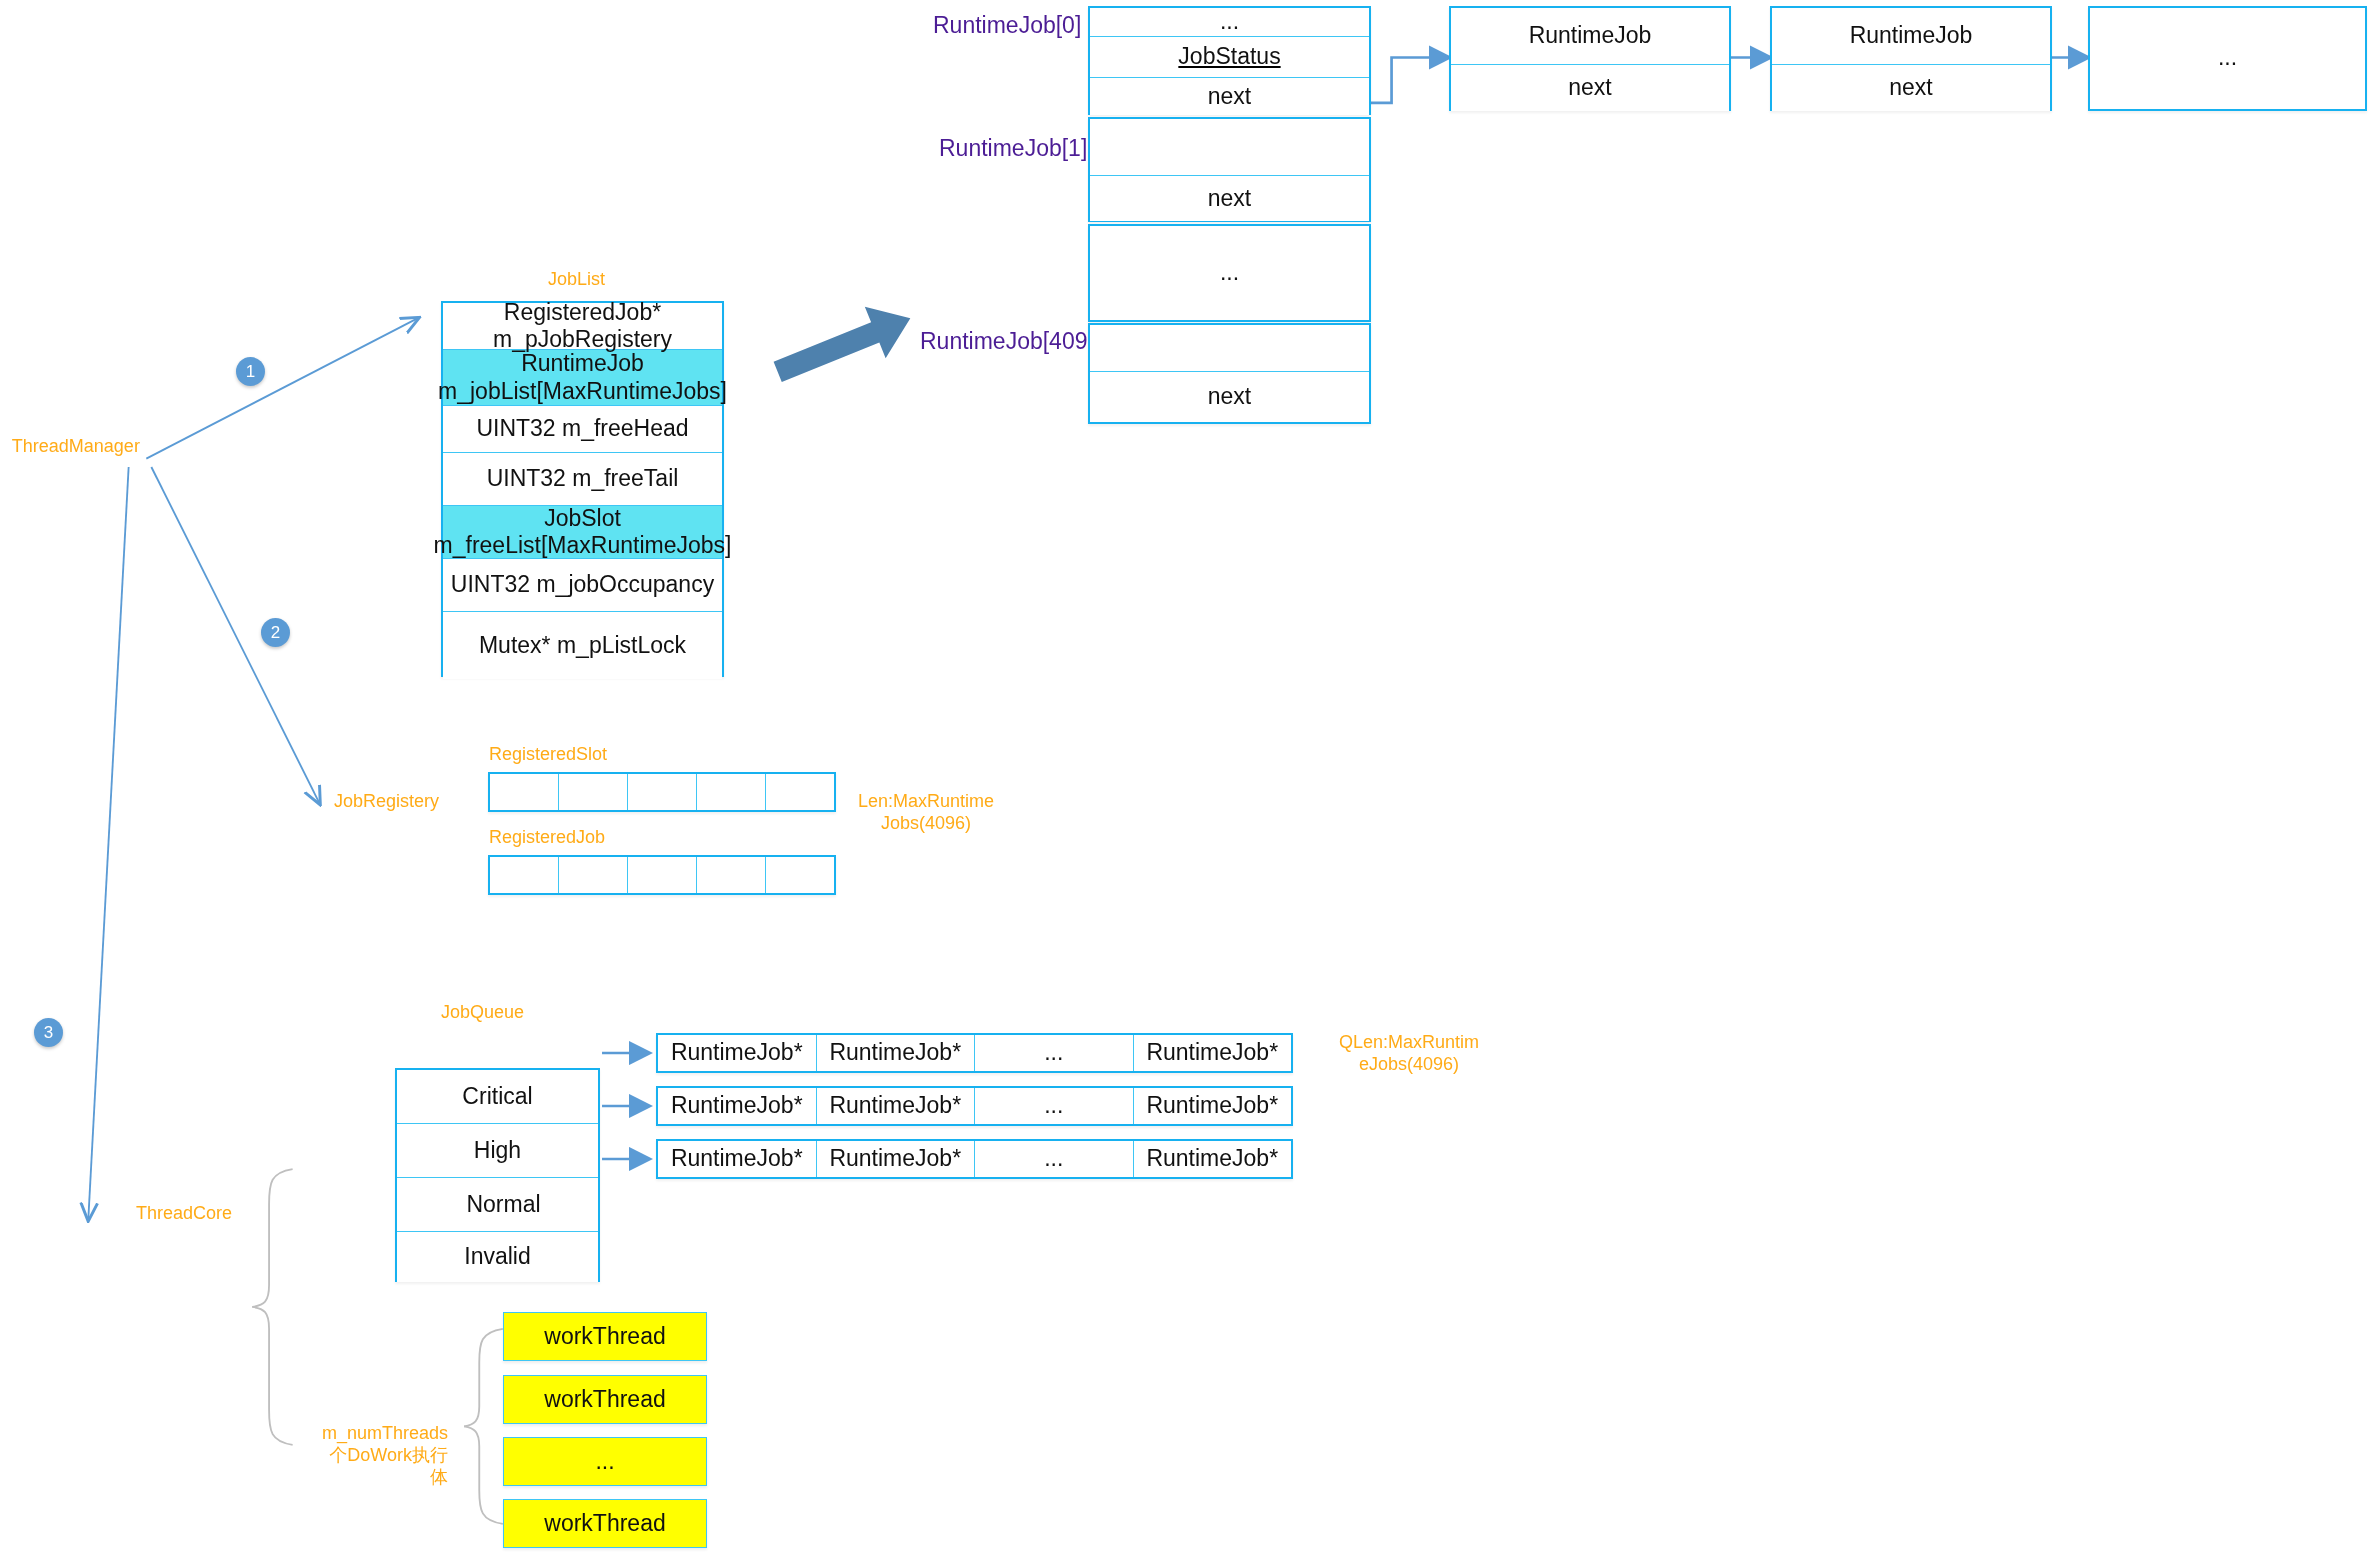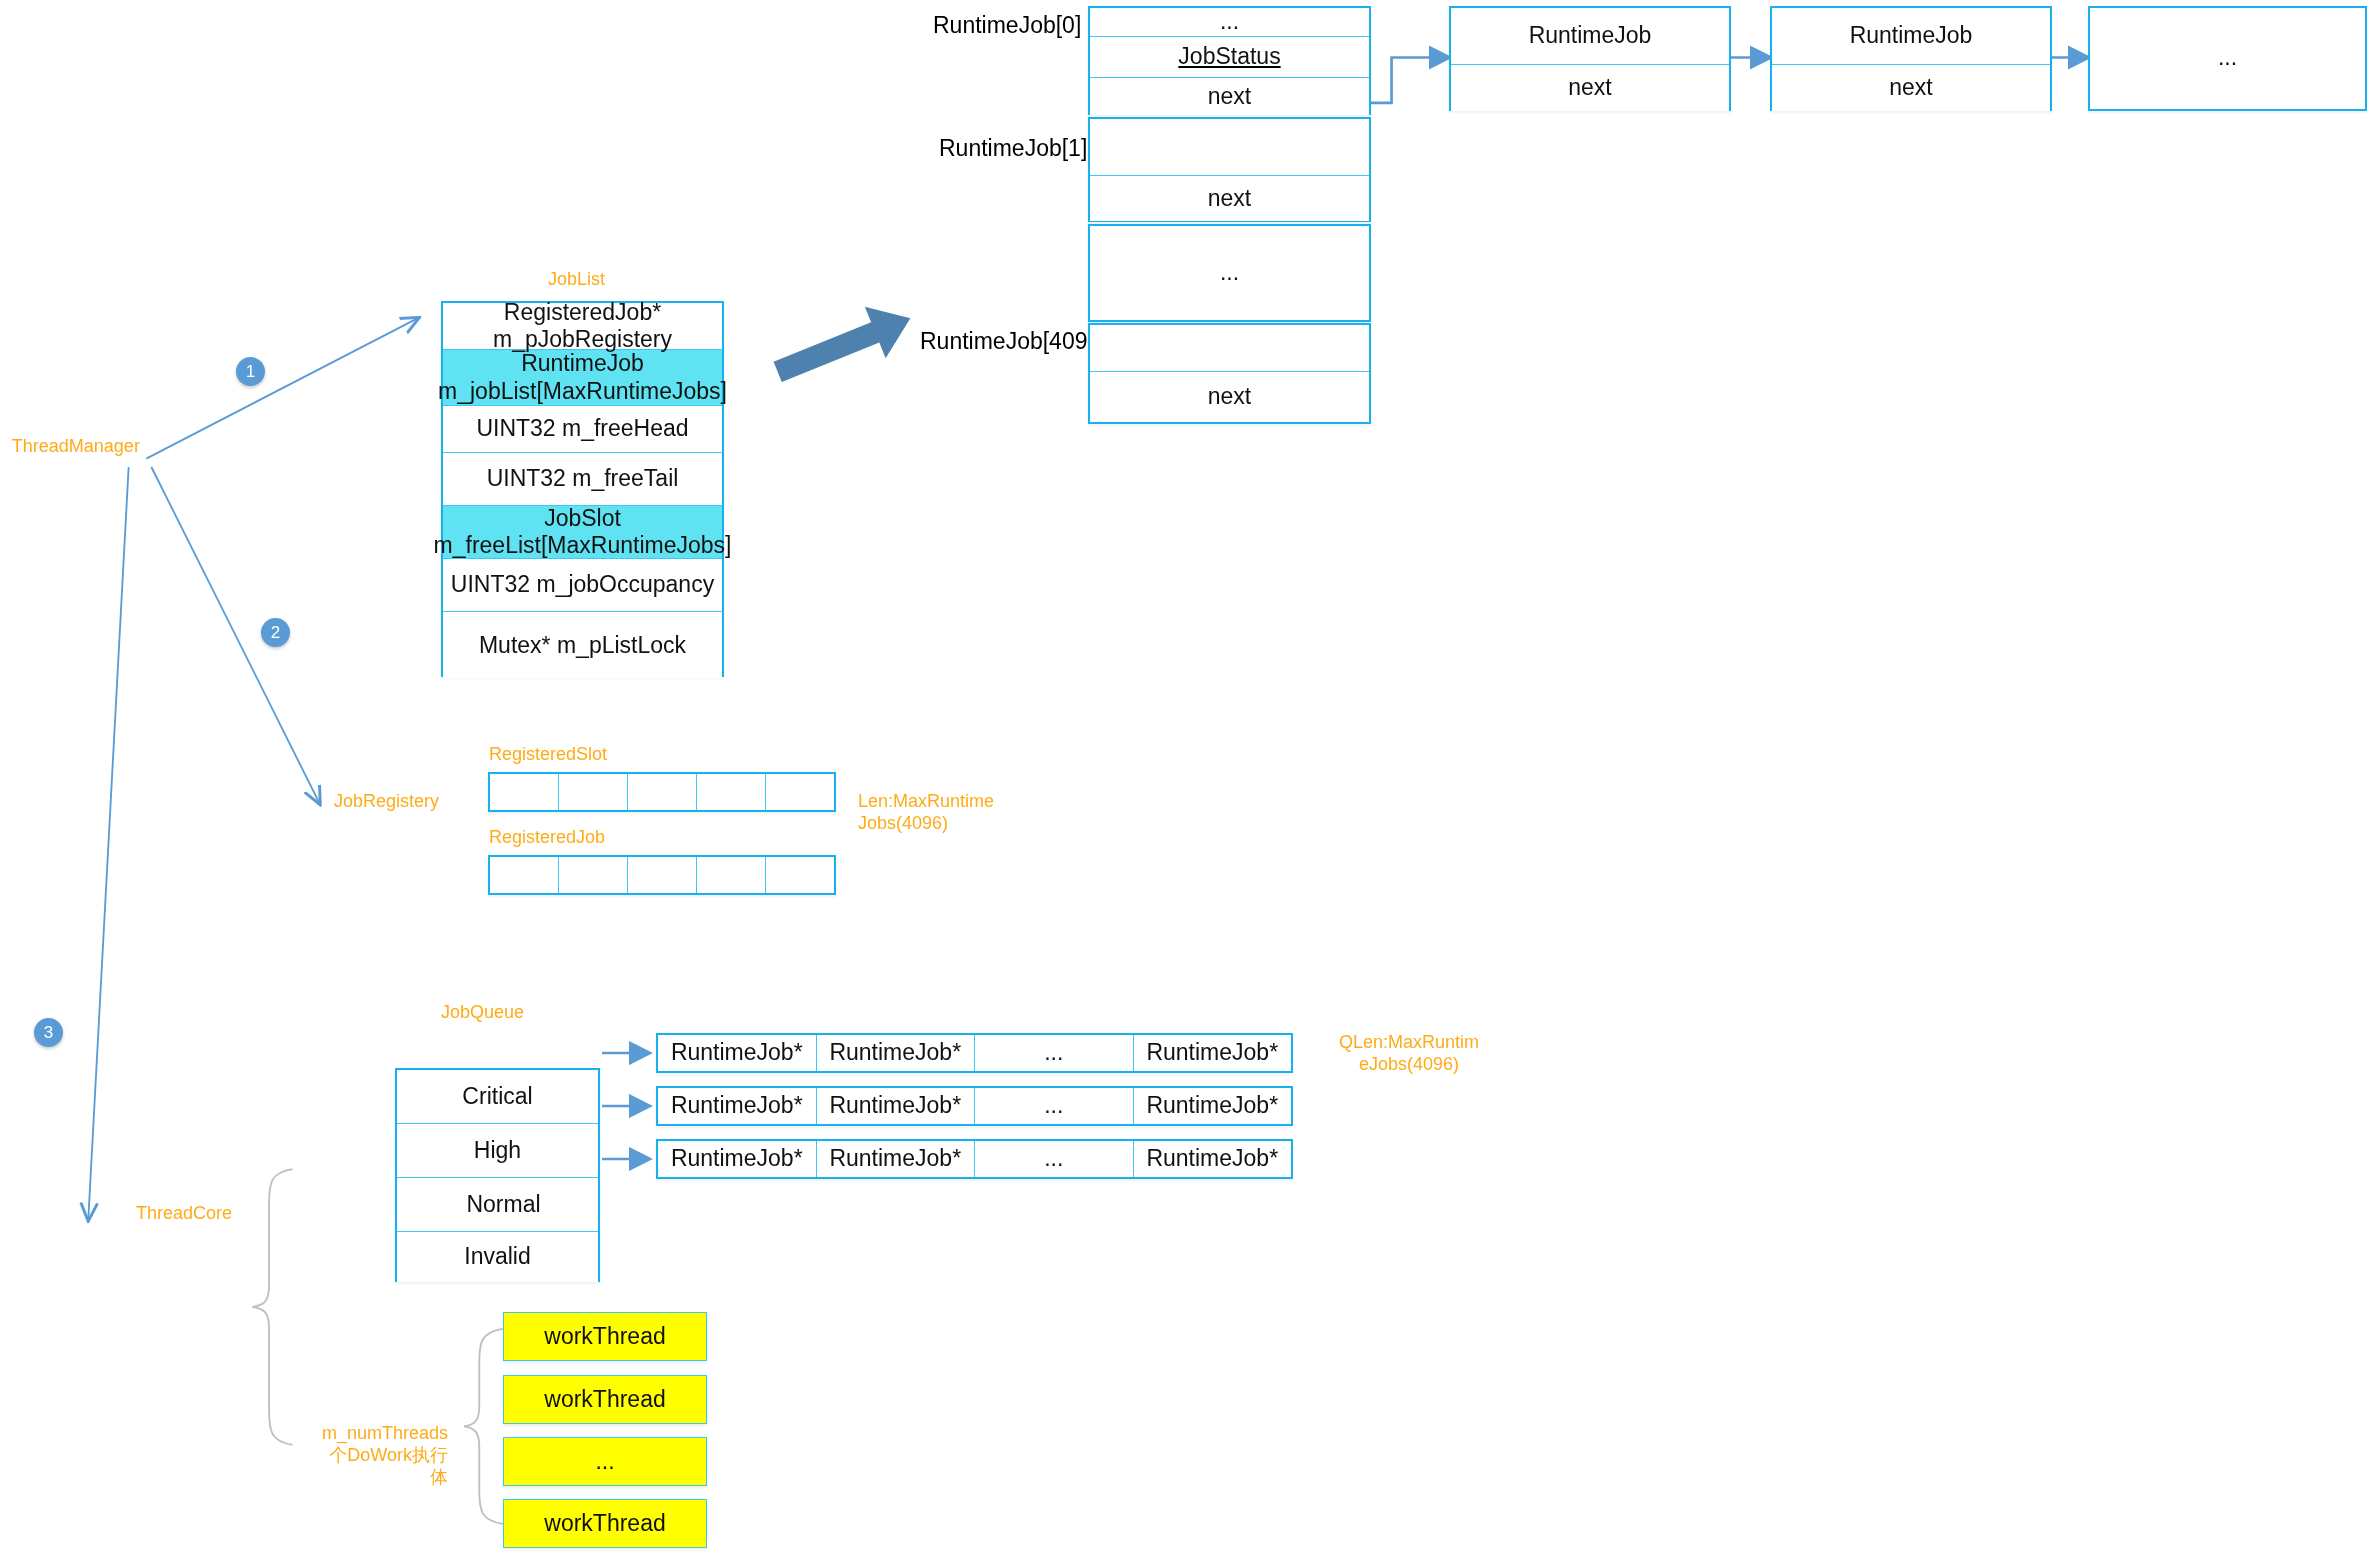--- a/index.html
+++ b/index.html
@@ -9,21 +9,21 @@
     -webkit-font-smoothing:antialiased;
   }
   .stage{position:absolute;left:0;top:0;width:2377px;height:1557px;}
   .abs{position:absolute;box-sizing:border-box;}
 
   
   .lbl-orange{
     color:#FFAB17;font-size:18px;line-height:1.22;white-space:pre-line;
     text-shadow:0 0.8px 0.8px rgba(255,255,255,.65);
   }
-  .lbl-dark{color:#000000;font-size:23px;line-height:1.2;}
+  .lbl-dark{color:#4c1d95;font-size:23px;line-height:1.2;}
   .cell-txt{
     display:flex;align-items:center;justify-content:center;
     width:100%;height:100%;color:#111;font-size:23px;text-align:center;
     line-height:1.18;white-space:pre-line;
   }
 
   
   .box-outer{border:2.5px solid #17B1F0;background:#ffffff;box-shadow:0 1.7px 2.5px rgba(0,0,0,.06);}
   .box-row{border-bottom:1.7px solid #3EC6F5;background:#ffffff;}
   .box-row:last-child{border-bottom:none;}
@@ -219,21 +219,21 @@
   <div class="abs lbl-orange" style="left:489px;top:827px;">RegisteredJob</div>
 
   <div class="abs box-outer" style="left:488px;top:855px;width:348px;height:40px;display:flex;">
     <div class="cell-vert" style="flex:1;"></div>
     <div class="cell-vert" style="flex:1;"></div>
     <div class="cell-vert" style="flex:1;"></div>
     <div class="cell-vert" style="flex:1;"></div>
     <div class="cell-vert" style="flex:1;"></div>
   </div>
 
-  <div class="abs lbl-orange" style="left:858px;top:791px;">Len:MaxRuntime
+  <div class="abs lbl-orange" style="left:858px;top:791px;text-align:center;">Len:MaxRuntime
 Jobs(4096)</div>
 
   <div class="abs lbl-orange" style="left:441px;top:1002px;">JobQueue</div>
 
   <div class="abs box-outer" style="left:395px;top:1068px;width:205px;height:214px;">
     <div class="box-row" style="height:53px;">
       <div class="cell-txt">Critical</div>
     </div>
     <div class="box-row" style="height:53px;">
       <div class="cell-txt">High</div>

